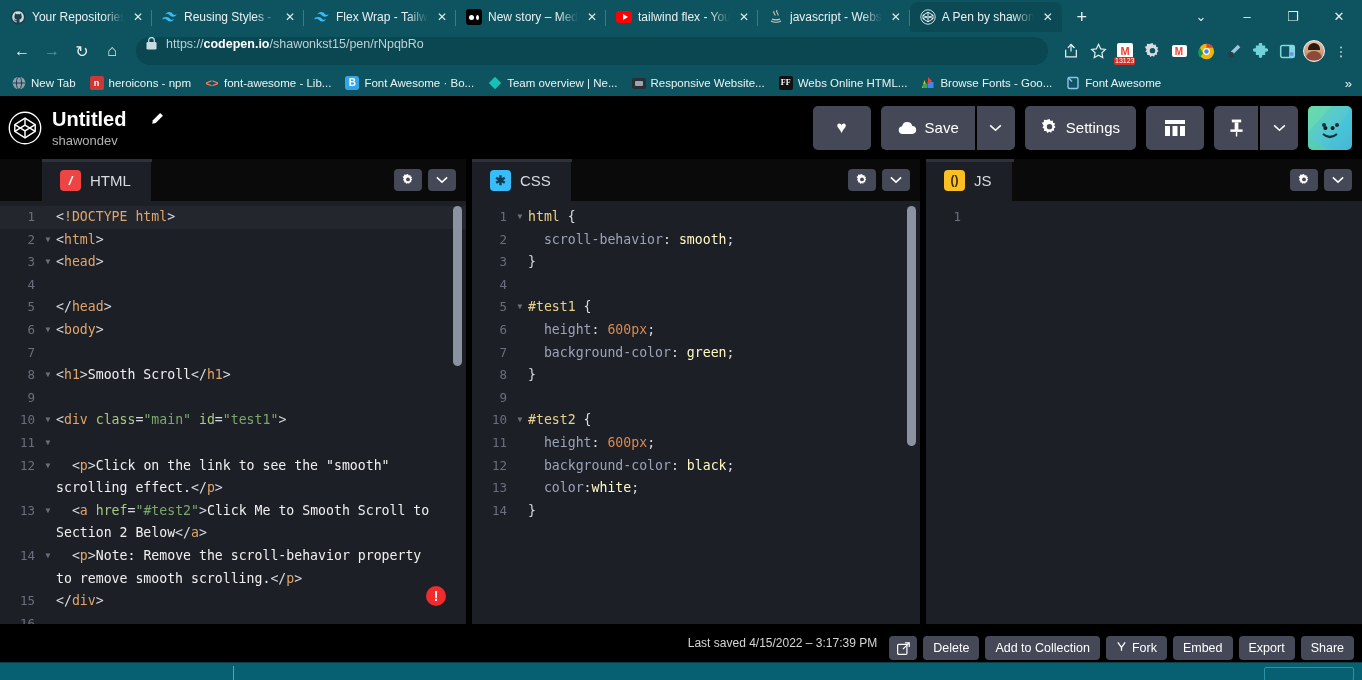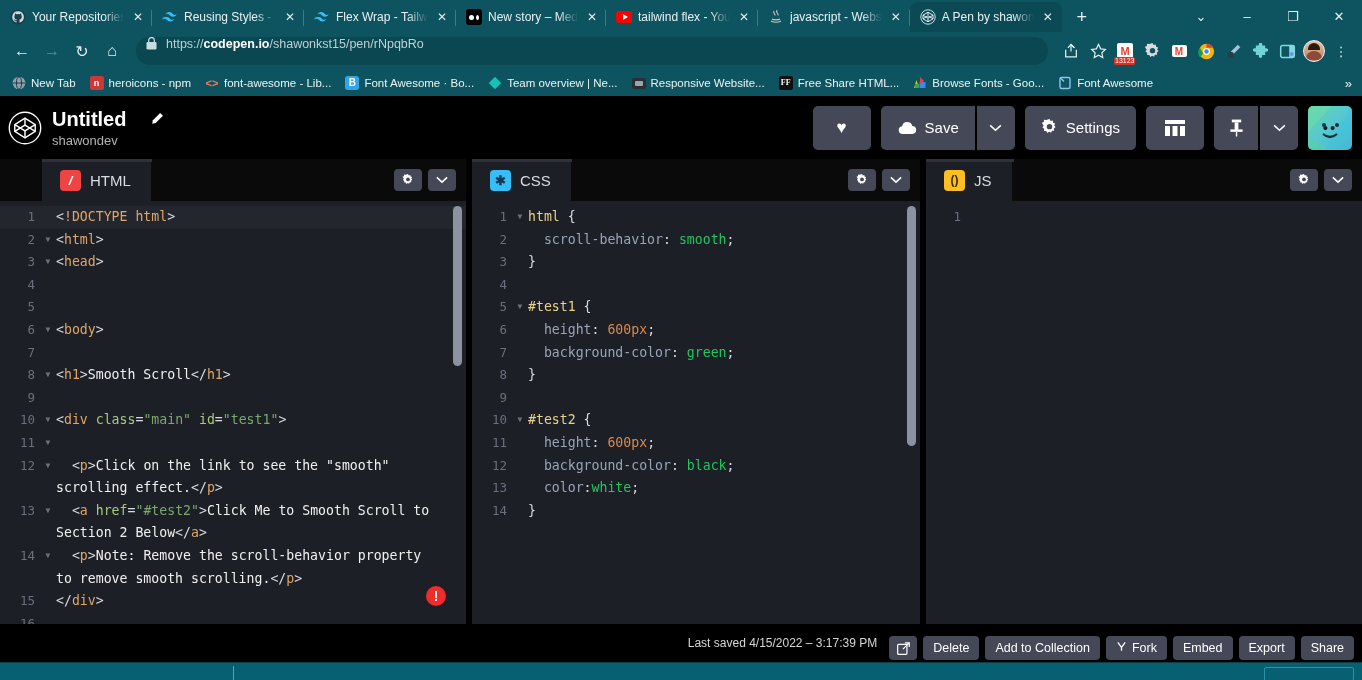--- a/index.html
+++ b/index.html
@@ -278,21 +278,21 @@
     color: #e6e6e6;
     line-height: 22.6px;
   }
   
   .t-tag  { color: #e0a569; }
   .t-attr { color: #a8c97f; }
   .t-str  { color: #7aa86b; }
   .t-txt  { color: #f0f0f0; }
   .t-sel  { color: #e7d28a; }
   .t-prop { color: #9aa4b8; }
-  .t-val  { color: #22c55e; }
+  .t-val  { color: #fef9c3; }
   .t-num  { color: #d98a4f; }
   .t-punc { color: #d8dbe3; }
 
   .vscroll {
     position: absolute;
     right: 4px;
     width: 9px;
     border-radius: 5px;
     background: #8b93a3;
   }
@@ -567,21 +567,21 @@
             <div style="width:14px;height:11px;background:#2a2f35;border-radius:2px;display:flex;align-items:center;justify-content:center">
               <div style="width:8px;height:5px;background:#9aa6ad;border-radius:1px"></div>
             </div>
           </span>
           <span>Responsive Website...</span>
         </div>
         <div class="bm">
           <span class="bm-ico">
             <div style="width:14px;height:14px;background:#111;display:flex;align-items:center;justify-content:center;color:#fff;font-size:8px;font-weight:700;line-height:1;font-family:'Liberation Serif',serif">FF</div>
           </span>
-          <span>Free Share HTML...</span>
+          <span>Webs Online HTML...</span>
         </div>
         <div class="bm">
           <span class="bm-ico">
             <svg width="14" height="14" viewBox="0 0 14 14">
               <path d="M1 12h5l-2.5-8z" fill="#fbbc05"></path>
               <path d="M6.5 12h6V6h-6z" fill="#4285f4"></path>
               <path d="M7 1l4 4-4 3z" fill="#ea4335"></path>
               <path d="M2 12h4V8H2z" fill="#34a853"></path>
             </svg>
           </span>
@@ -723,20 +723,21 @@
             <div class="ctext"><span class="t-punc">&lt;</span><span class="t-tag">head</span><span class="t-punc">&gt;</span></div>
           </div>
           <div class="crow">
             <div class="gutter">4</div>
             <div class="fold"></div>
             <div class="ctext">&nbsp;</div>
           </div>
           <div class="crow">
             <div class="gutter">5</div>
             <div class="fold"></div>
+            <div class="ctext"><span class="t-punc">&lt;/</span><span class="t-tag">head</span><span class="t-punc">&gt;</span></div>
           </div>
           <div class="crow">
             <div class="gutter">6</div>
             <div class="fold">▼</div>
             <div class="ctext"><span class="t-punc">&lt;</span><span class="t-tag">body</span><span class="t-punc">&gt;</span></div>
           </div>
           <div class="crow">
             <div class="gutter">7</div>
             <div class="fold"></div>
             <div class="ctext">&nbsp;</div>

